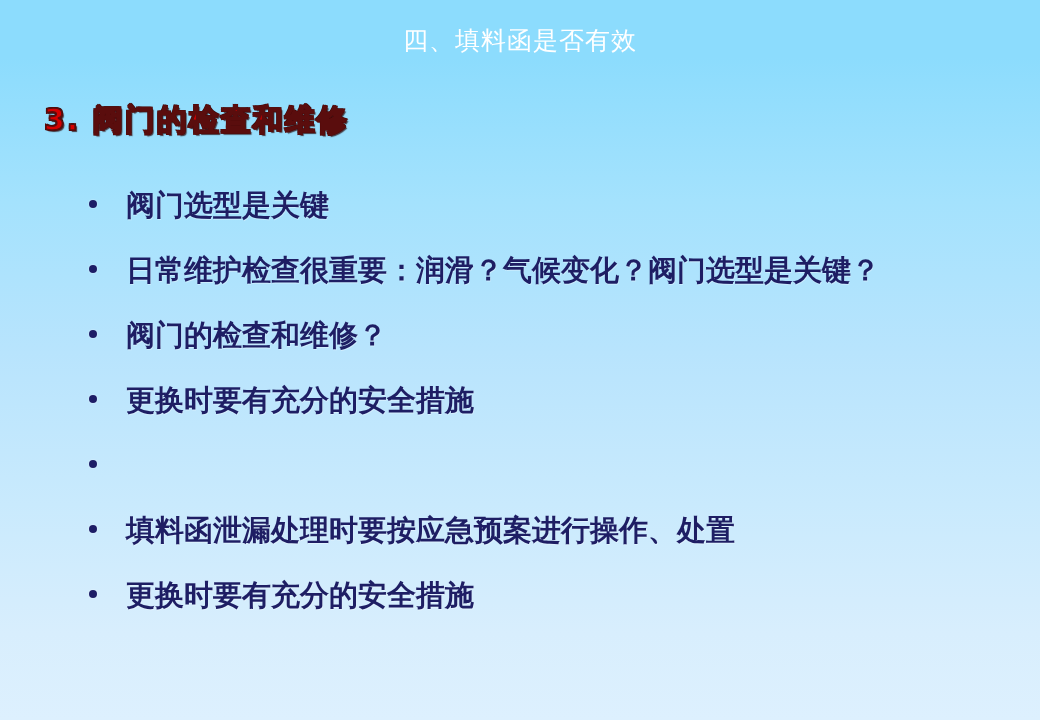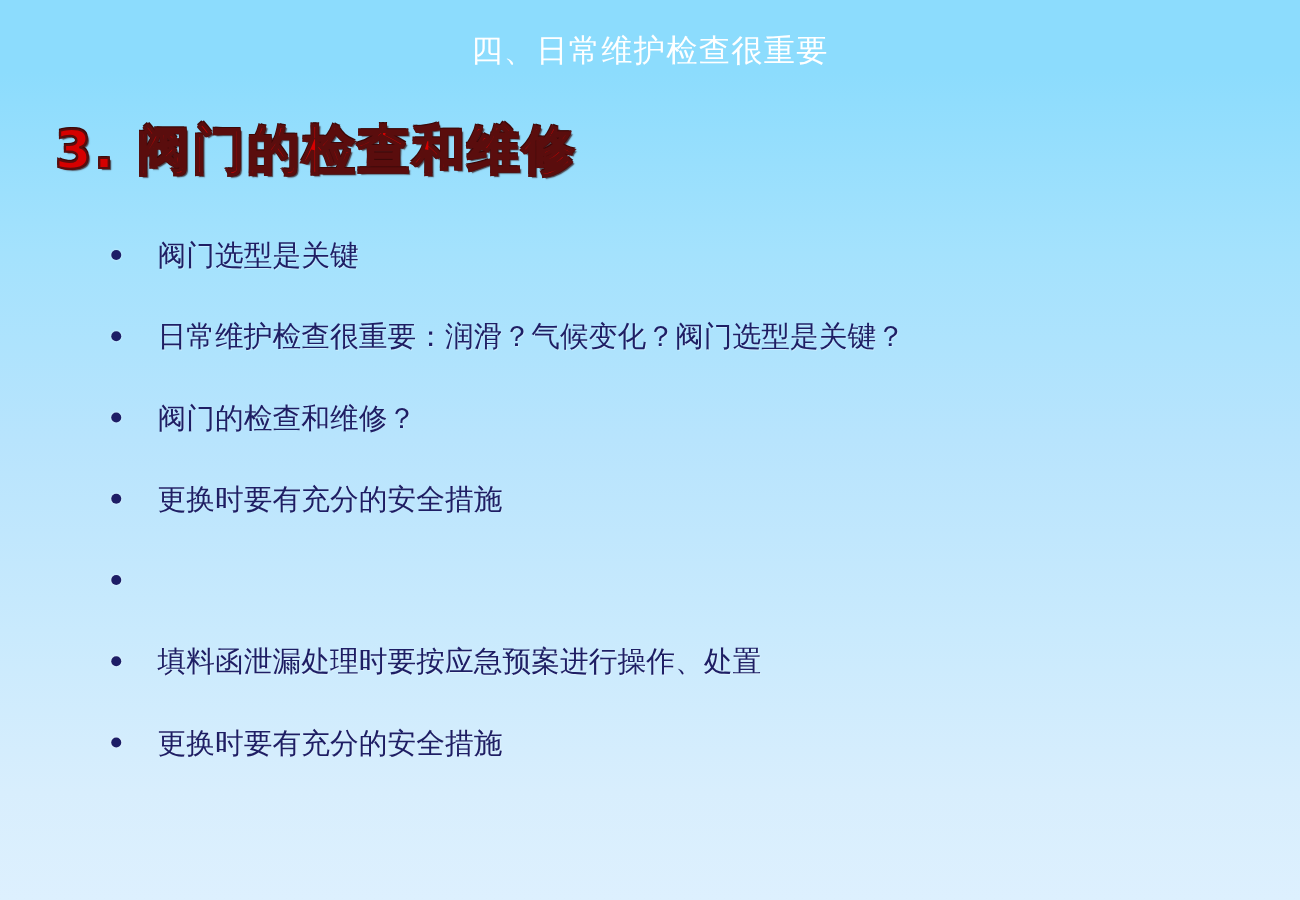--- a/index.html
+++ b/index.html
@@ -51,21 +51,21 @@
   
   #section-heading {
     position: absolute;
     left: 44px;
     top: 92px;
     width: 520px;
     height: 60px;
   }
   .heading-text {
     display: inline-block;
-    font-size: 42px;
+    font-size: 30px;
     line-height: 56px;
     font-weight: 700;
     color: #d60000;
     letter-spacing: 2px;
     white-space: nowrap;
     -webkit-text-stroke: 1.6px #5a0d0d;
     text-shadow:
        1px  1px 0 #4a0b0b,
       -1px  1px 0 #4a0b0b,
        1px -1px 0 #3c0808,
@@ -98,34 +98,34 @@
     top: 16px;
     width: 8px;
     height: 8px;
     border-radius: 50%;
     background: #1d1d66;
     box-shadow: 0 0 2px rgba(255,255,255,0.6);
   }
   .bullet-text {
     flex: 1 1 auto;
     color: #1e1e64;
-    font-size: 23px;
+    font-size: 29px;
     line-height: 42px;
-    font-weight: 400;
+    font-weight: 700;
     white-space: nowrap;
     text-shadow: 0.5px 0.5px 0 rgba(255,255,255,0.35);
   }
 </style>
 </head>
 <body>
 
 <div id="slide">
 
   <div id="slide-header">
-    <span class="header-title">四、日常维护检查很重要</span>
+    <span class="header-title">四、填料函是否有效</span>
   </div>
 
   <div id="section-heading">
     <span class="heading-text">3. 阀门的检查和维修</span>
   </div>
 
   <div id="bullet-list">
 
     <div class="bullet-row">
       <span class="bullet-marker"></span>

